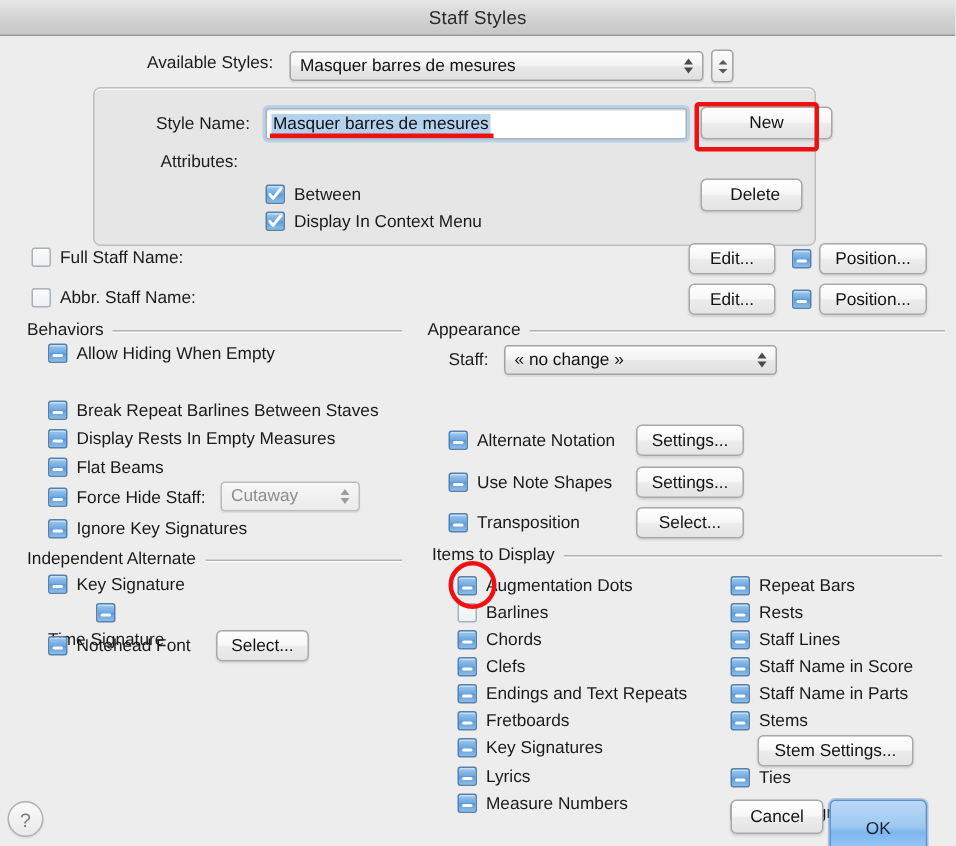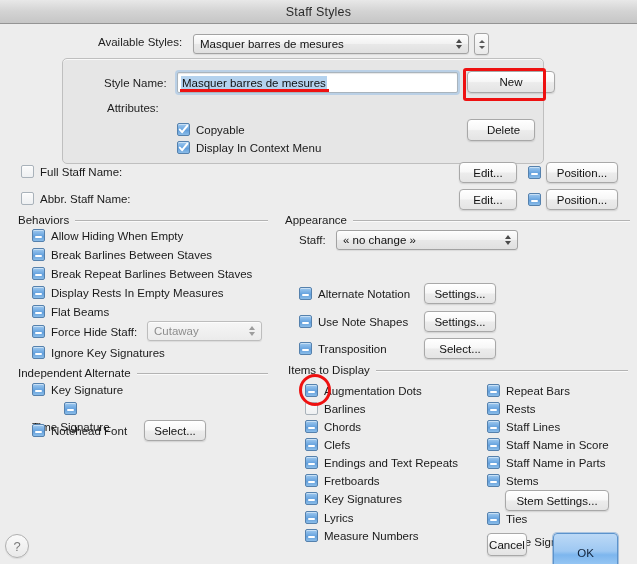--- a/index.html
+++ b/index.html
@@ -155,21 +155,21 @@
   </div>
 
   <div class="abs lbl" style="left:107px;top:78px;">Attributes:</div>
 
   <div class="abs cbrow" style="left:177px;top:99px;">
     <span class="cb on">
       <svg width="11" height="11" viewBox="0 0 11 11">
           <path d="M1.8 5.6 L4.1 8.2 L9.2 1.9" stroke="#ffffff" stroke-width="2" fill="none" stroke-linecap="round" stroke-linejoin="round"></path>
         </svg>
     </span>
-    <span class="cl">Copyable</span>
+    <span class="cl">Between</span>
   </div>
   <div class="abs cbrow" style="left:177px;top:117px;">
     <span class="cb on">
       <svg width="11" height="11" viewBox="0 0 11 11">
           <path d="M1.8 5.6 L4.1 8.2 L9.2 1.9" stroke="#ffffff" stroke-width="2" fill="none" stroke-linecap="round" stroke-linejoin="round"></path>
         </svg>
     </span>
     <span class="cl">Display In Context Menu</span>
   </div>
 
@@ -194,41 +194,37 @@
 
   <div class="abs sect" style="left:18px;top:190px;width:250px;">
     <span class="st">Behaviors</span>
     <span class="rule"></span>
   </div>
 
   <div class="abs cbrow" style="left:32px;top:205px;">
     <span class="cb mixed"></span>
     <span class="cl">Allow Hiding When Empty</span>
   </div>
-  <div class="abs cbrow" style="left:32px;top:224px;">
-    <span class="cb mixed"></span>
-    <span class="cl">Break Barlines Between Staves</span>
-  </div>
   <div class="abs cbrow" style="left:32px;top:243px;">
     <span class="cb mixed"></span>
     <span class="cl">Break Repeat Barlines Between Staves</span>
   </div>
   <div class="abs cbrow" style="left:32px;top:262px;">
     <span class="cb mixed"></span>
     <span class="cl">Display Rests In Empty Measures</span>
   </div>
   <div class="abs cbrow" style="left:32px;top:281px;">
     <span class="cb mixed"></span>
     <span class="cl">Flat Beams</span>
   </div>
   <div class="abs cbrow" style="left:32px;top:301px;">
     <span class="cb mixed"></span>
     <span class="cl">Force Hide Staff:</span>
   </div>
-  <div class="abs popup disabled" style="left:147px;top:297px;width:115px;">
+  <div class="abs popup disabled" style="left:147px;top:297px;width:93px;">
     <span>Cutaway</span>
     <span class="arrows">
         <i class="up"></i>
         <i class="dn"></i>
       </span>
   </div>
   <div class="abs cbrow" style="left:32px;top:322px;">
     <span class="cb mixed"></span>
     <span class="cl">Ignore Key Signatures</span>
   </div>
@@ -356,20 +352,20 @@
     <span class="cl">Ties</span>
   </div>
   <div class="abs cbrow" style="left:487px;top:511px;">
     <span class="cb mixed"></span>
     <span class="cl">Time Signatures</span>
   </div>
 
   <div class="abs help" style="left:5px;top:510px;">
     <span>?</span>
   </div>
-  <div class="abs btn" style="left:487px;top:509px;width:40px;height:23px;">Cancel</div>
+  <div class="abs btn" style="left:487px;top:509px;width:62px;height:23px;">Cancel</div>
   <div class="abs btn default" style="left:553px;top:509px;width:65px;height:40px;">OK</div>
 
 </div>
 
 <div class="annot-box" style="left:463px;top:68px;width:77px;height:27px;"></div>
 <div class="annot-line" style="left:180px;top:89px;width:149px;"></div>
 <div class="annot-circle" style="left:299px;top:374px;width:26px;height:26px;"></div>
 
 </body></html>

